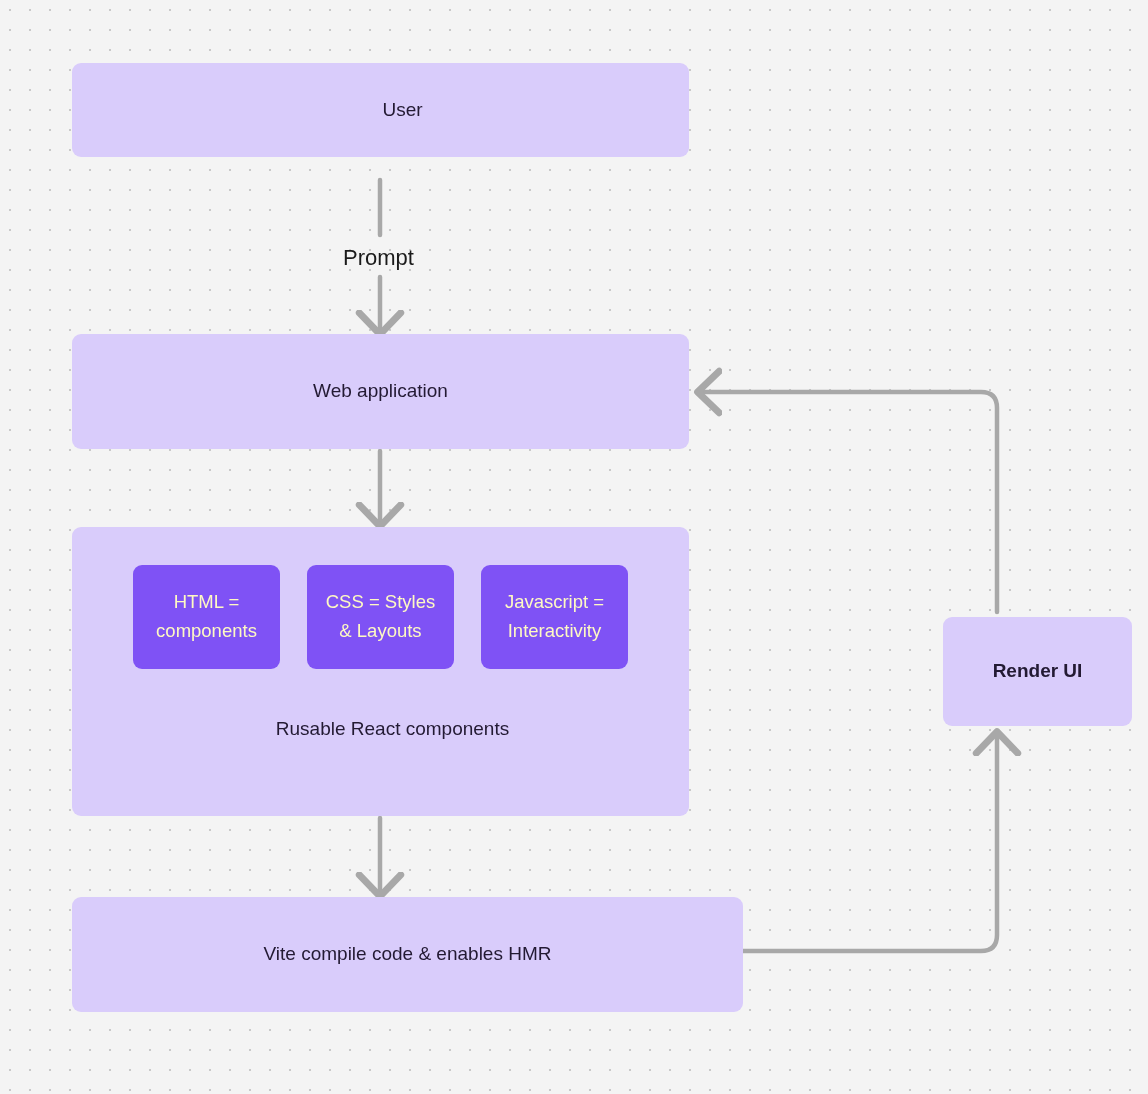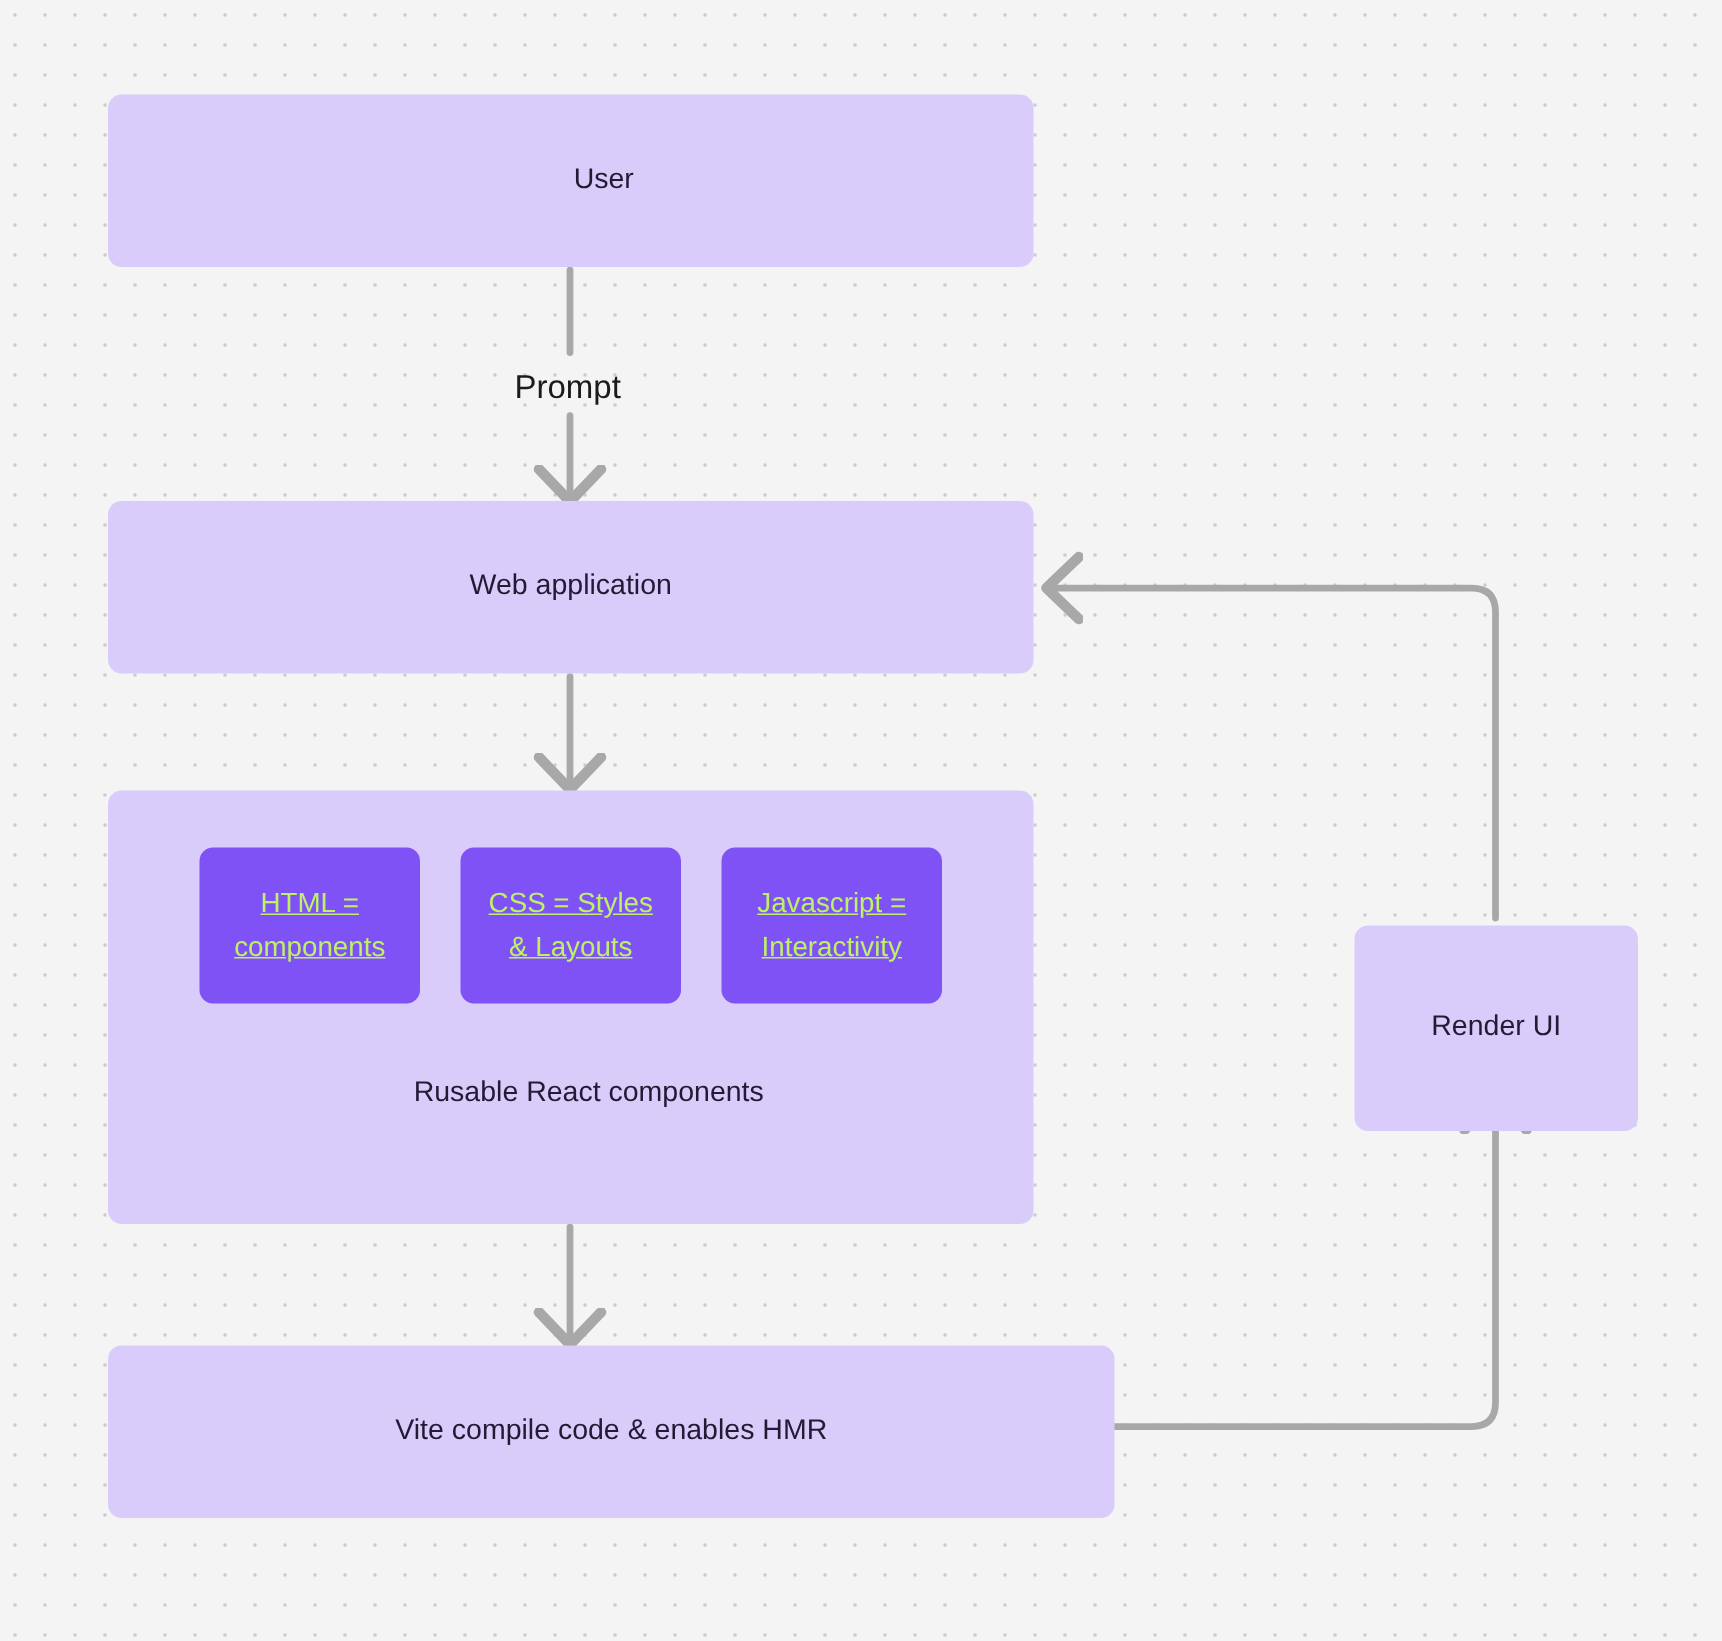--- a/index.html
+++ b/index.html
@@ -34,31 +34,30 @@
     text-align: center;
     line-height: 1.28;
   }
   .node-lav {
     background: #d9ccfb;
     color: #231a33;
     font-size: 19px;
   }
   .node-purple {
     background: #7f52f5;
-    color: #bef264;
+    color: #fef9c3;
     font-size: 18.5px;
     border-radius: 9px;
-    text-decoration: underline;
   }
 
-  #node-user       { left: 72px;  top: 63px;  width: 617px; height: 115px; padding-left: 44px; }
+  #node-user       { left: 72px;  top: 63px;  width: 617px; height: 94px; padding-left: 44px; }
   #node-webapp     { left: 72px;  top: 334px; width: 617px; height: 115px; }
   #node-components { left: 72px;  top: 527px; width: 617px; height: 289px; }
   #node-vite       { left: 72px;  top: 897px; width: 671px; height: 115px; }
-  #node-render     { left: 903px; top: 617px; width: 189px; height: 137px; }
+  #node-render     { left: 943px; top: 617px; width: 189px; height: 109px; font-weight: bold; }
 
   
   .inner-row {
     position: absolute;
     left: 0;
     top: 38px;
     width: 100%;
     display: flex;
     justify-content: center;
     gap: 27px;

